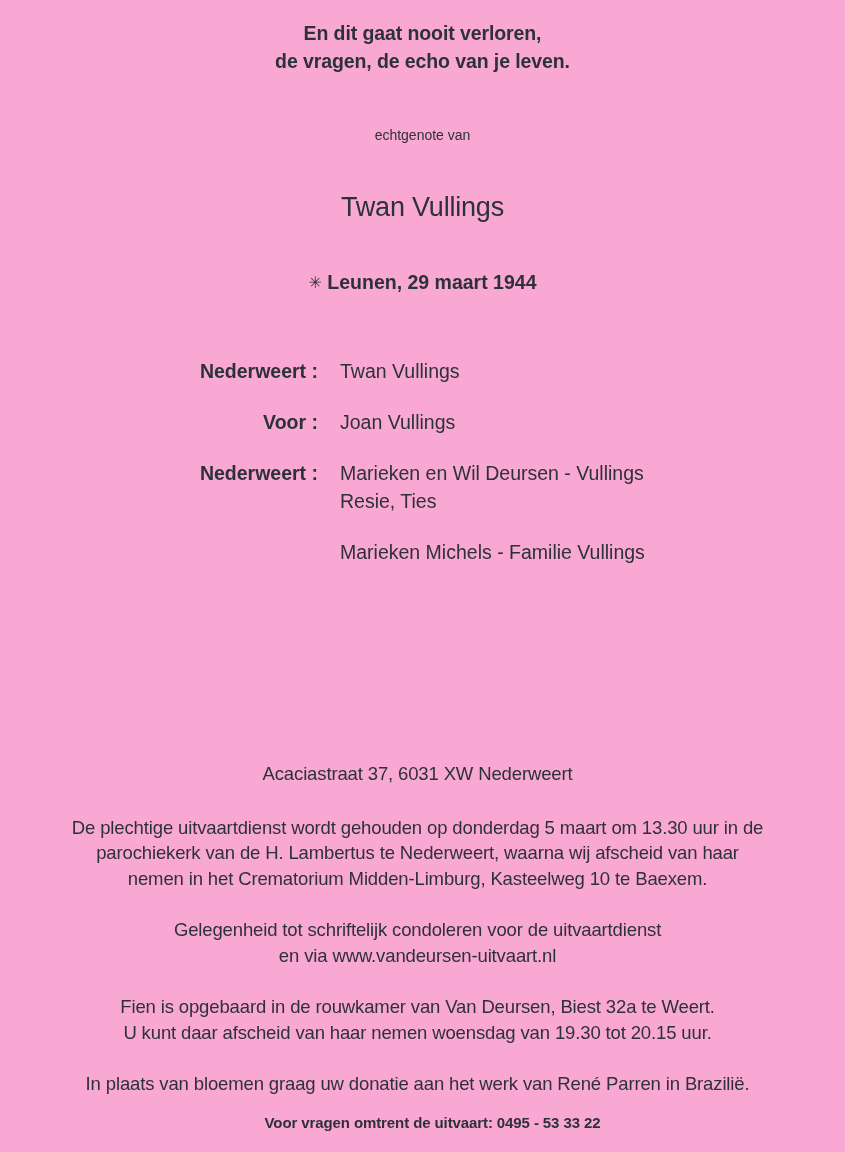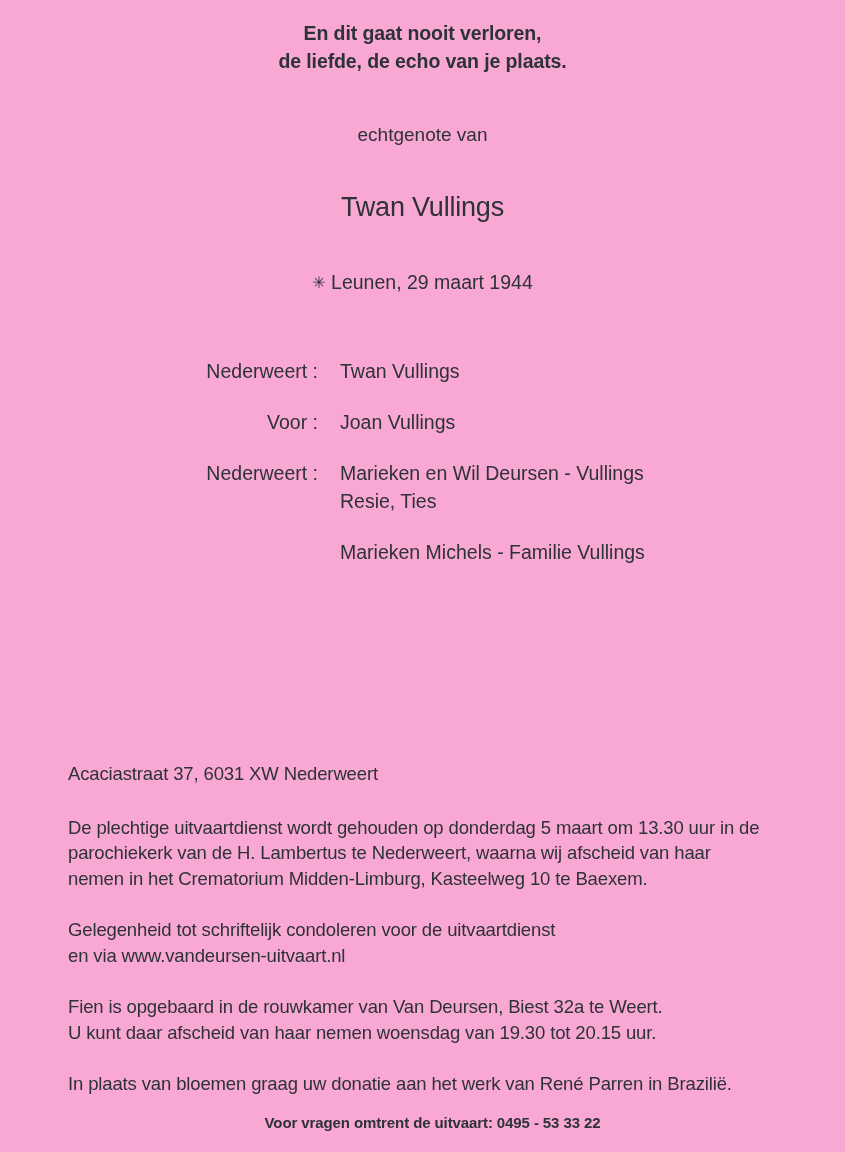--- a/index.html
+++ b/index.html
@@ -45,39 +45,39 @@
     font-size: 38px;
     font-weight: 400;
     line-height: 44px;
     letter-spacing: -0.4px;
   }
 
   
   .relation-label {
     text-align: center;
     margin-top: 47px;
-    font-size: 19px;
+    font-size: 14px;
     font-weight: 400;
     line-height: 26px;
   }
   .spouse-name {
     text-align: center;
     margin-top: 42px;
     font-size: 27px;
     font-weight: 400;
     line-height: 34px;
     letter-spacing: -0.2px;
   }
 
   
   .dates {
     text-align: center;
     margin-top: 44px;
     font-size: 19.5px;
-    font-weight: 400;
+    font-weight: 700;
     line-height: 28px;
   }
   .date-line {
     display: block;
     white-space: pre;
   }
   .sym {
     font-family: "DejaVu Sans", sans-serif;
     font-size: 16px;
     vertical-align: 1px;
@@ -105,36 +105,38 @@
     font-size: 19.5px;
     line-height: 28px;
     font-weight: 400;
     padding-bottom: 23px;
   }
   .survivor-place {
     text-align: right;
     white-space: nowrap;
     padding-right: 22px;
     width: 125px;
+    font-weight: bold;
   }
   .survivor-names {
     text-align: left;
     white-space: pre-line;
   }
   .survivor-row:last-child .survivor-place,
   .survivor-row:last-child .survivor-names {
     padding-bottom: 0;
   }
 
   
   .details {
     position: absolute;
     left: 68px;
     right: 60px;
     top: 761px;
+    text-align: center;
   }
   .detail-block {
     font-size: 19px;
     line-height: 25.5px;
     font-weight: 400;
     white-space: pre-line;
     transform: scaleX(0.975);
     transform-origin: left center;
     letter-spacing: -0.15px;
   }
@@ -158,21 +160,21 @@
     padding-left: 20px;
   }
 </style>
 </head>
 <body>
 
 <div class="card">
 
   <div class="verse">
     <span class="verse-line">En dit gaat nooit verloren,</span>
-    <span class="verse-line">de liefde, de echo van je plaats.</span>
+    <span class="verse-line">de vragen, de echo van je leven.</span>
   </div>
 
 
   <div class="relation-label">echtgenote van</div>
   <div class="spouse-name">Twan Vullings</div>
 
   <div class="dates">
     <span class="date-line"><span class="sym">✳</span> <span>Leunen, 29 maart 1944</span></span>
   </div>
 

